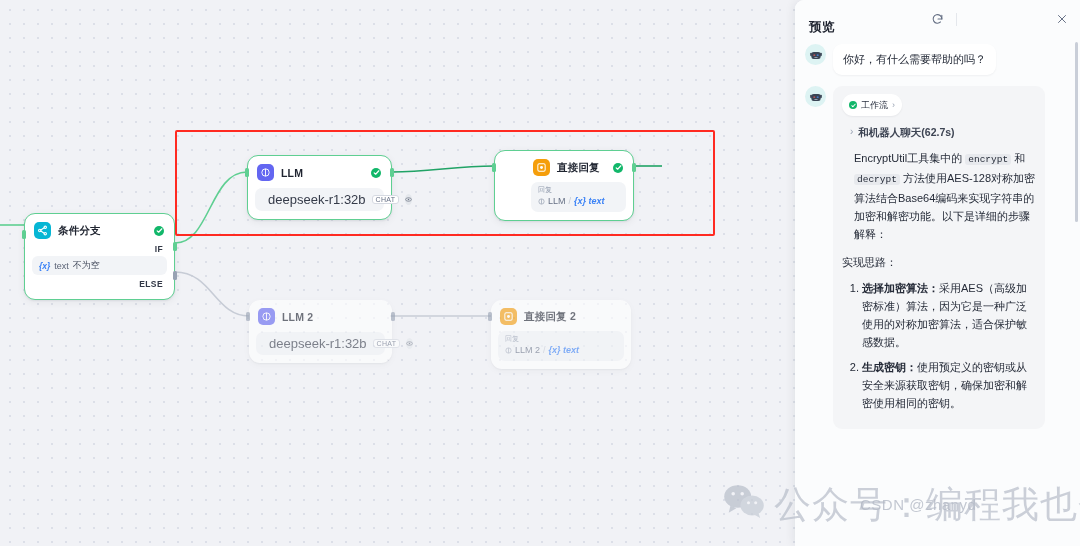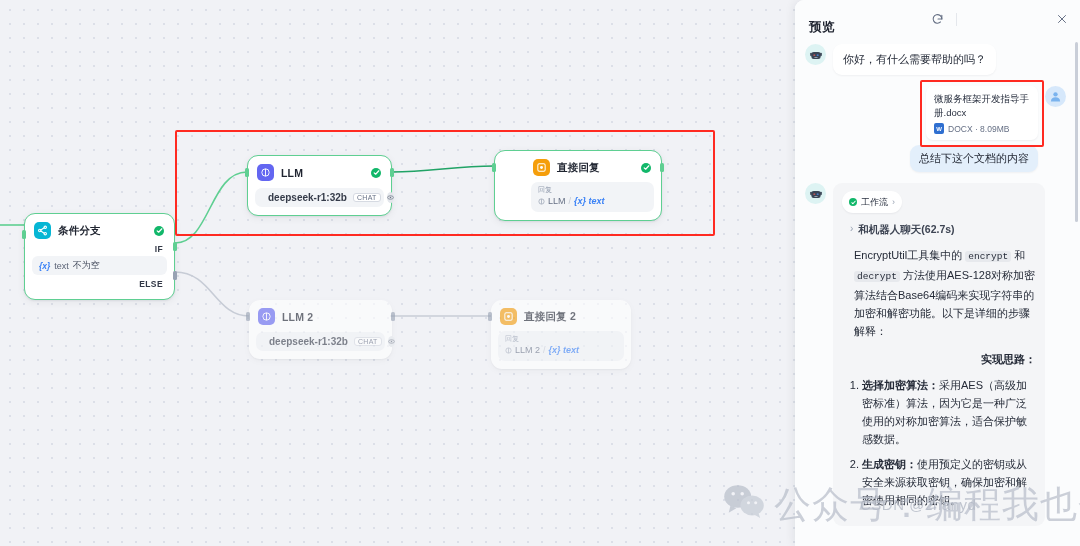--- a/index.html
+++ b/index.html
@@ -48,21 +48,21 @@
   .node-check svg { display: block; }
 
   .node-sub {
     margin-top: 7px;
     background: #f2f4f7;
     border-radius: 7px;
     padding: 4px 7px;
     display: flex; align-items: center; gap: 6px;
     font-size: 9.5px; color: #41485a;
   }
-  .model-name { font-size: 10px; color: #353b49; white-space: nowrap; font-weight: bold; }
+  .model-name { font-size: 13px; color: #353b49; white-space: nowrap; }
   .chip-chat {
     font-size: 7px; color: #667085; border: 1px solid #d6dae2; background:#fff;
     border-radius: 3px; padding: 0px 3px; letter-spacing: .3px;
   }
   .eye-chip {
     width: 11px; height: 11px; border-radius: 50%; background: #e4e7ec;
     display: flex; align-items: center; justify-content: center;
   }
 
   .reply-box {
@@ -163,21 +163,21 @@
   .think-row {
     display: flex; align-items: center; gap: 5px; margin: 7px 0 8px 8px;
     font-size: 10.5px; color: #3d4453; font-weight: bold;
   }
   .think-row .chev { color: #98a2b3; font-weight: normal; font-size: 10px; }
   .para { margin: 0 0 10px 12px; }
   code.inl {
     background: #e7e9ed; border-radius: 3px; padding: 0 3px;
     font-family: "Liberation Mono", "DejaVu Sans Mono", monospace; font-size: 9.5px;
   }
-  .sec-title { font-weight: bold; margin: 0 0 8px 0; text-align: right; }
+  .sec-title { font-weight: normal; margin: 0 0 8px 0; }
   ol.steps { margin: 0; padding-left: 20px; }
   ol.steps li { margin-bottom: 7px; line-height: 18px; }
   ol.steps li b { font-weight: bold; }
 
   #panel-scroll {
     position: absolute; right: 2px; top: 42px; width: 3px; height: 180px;
     background: #c9ced8; border-radius: 2px;
   }
 
   
@@ -296,21 +296,21 @@
         <span class="chip-chat">CHAT</span>
         <span class="eye-chip">
           <svg width="7" height="7" viewBox="0 0 24 24" fill="none" stroke="#7c8characters" stroke-width="0">
             <ellipse cx="12" cy="12" rx="10" ry="6" fill="none" stroke="#6b7384" stroke-width="2.4"></ellipse>
             <circle cx="12" cy="12" r="2.6" fill="#6b7384"></circle>
           </svg>
         </span>
       </div>
     </div>
 
-    <div class="node active" style="left:494px; top:150px; width:168px;padding-left:36px;">
+    <div class="node active" style="left:494px; top:150px; width:140px;padding-left:36px;">
       <div class="port l green" style="top:12px;"></div>
       <div class="port r green" style="top:12px;"></div>
       <div class="node-head">
         <span class="node-icon ic-reply">
           <svg width="11" height="11" viewBox="0 0 24 24" fill="none" stroke="#fff" stroke-width="2.2">
             <rect x="4" y="4" width="16" height="16" rx="3"></rect>
               <circle cx="12" cy="12" r="3.2" fill="#fff" stroke="none"></circle>
           </svg>
         </span>
         <span class="node-title">直接回复</span>
@@ -419,43 +419,20 @@
             <rect x="2" y="8" width="3" height="6" rx="1.4" fill="#3a4455"></rect>
             <rect x="19" y="8" width="3" height="6" rx="1.4" fill="#3a4455"></rect>
             <rect x="7.5" y="11" width="3.2" height="2.4" rx="1" fill="#e05a5a"></rect>
             <rect x="13.3" y="11" width="3.2" height="2.4" rx="1" fill="#4e8ff0"></rect>
             <rect x="9" y="15.5" width="6" height="1.6" rx=".8" fill="#9aa3b2"></rect>
           </svg>
         </span>
         <div class="bubble">你好，有什么需要帮助的吗？</div>
       </div>
 
-      <div>
-        <div class="msg user" style="margin-bottom:0;">
-          <div class="file-wrap">
-            <div class="file-card">
-              <div class="file-name">微服务框架开发指导手册.docx</div>
-              <div class="file-meta">
-                <span class="docx-ic">W</span>
-                <span>DOCX · 8.09MB</span>
-              </div>
-            </div>
-            <div class="file-redbox"></div>
-          </div>
-          <span class="avatar-user">
-            <svg width="13" height="13" viewBox="0 0 24 24" fill="#7ab3ee">
-              <circle cx="12" cy="8" r="4"></circle>
-                <path d="M3.5 21c0-4.7 3.8-7.5 8.5-7.5s8.5 2.8 8.5 7.5z"></path>
-            </svg>
-          </span>
-        </div>
-        <div class="userline" style="padding-right:28px; margin-bottom:11px;">
-          <div class="bubble userb">总结下这个文档的内容</div>
-        </div>
-      </div>
 
       <div class="msg">
         <span class="avatar-bot">
           <svg width="14" height="14" viewBox="0 0 24 24" fill="none">
             <rect x="4" y="7" width="16" height="12" rx="4" fill="#3a4455"></rect>
             <rect x="2" y="8" width="3" height="6" rx="1.4" fill="#3a4455"></rect>
             <rect x="19" y="8" width="3" height="6" rx="1.4" fill="#3a4455"></rect>
             <rect x="7.5" y="11" width="3.2" height="2.4" rx="1" fill="#e05a5a"></rect>
             <rect x="13.3" y="11" width="3.2" height="2.4" rx="1" fill="#4e8ff0"></rect>
             <rect x="9" y="15.5" width="6" height="1.6" rx=".8" fill="#9aa3b2"></rect>

